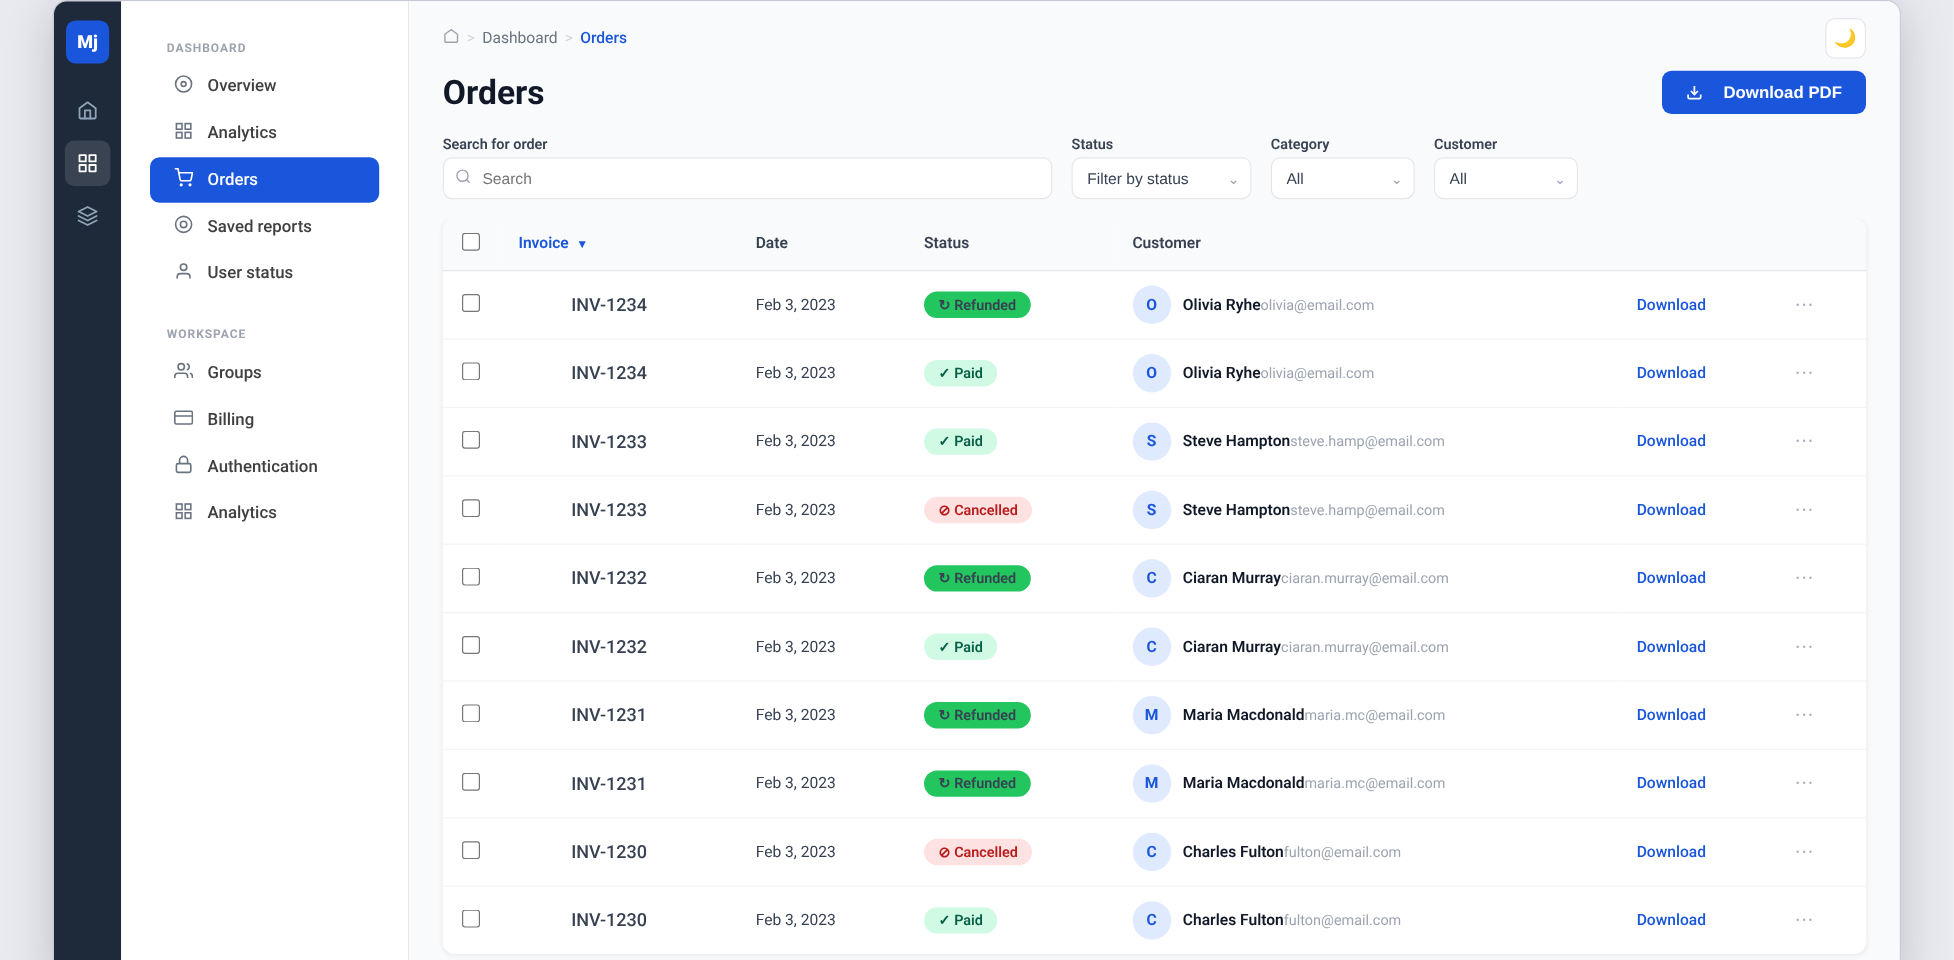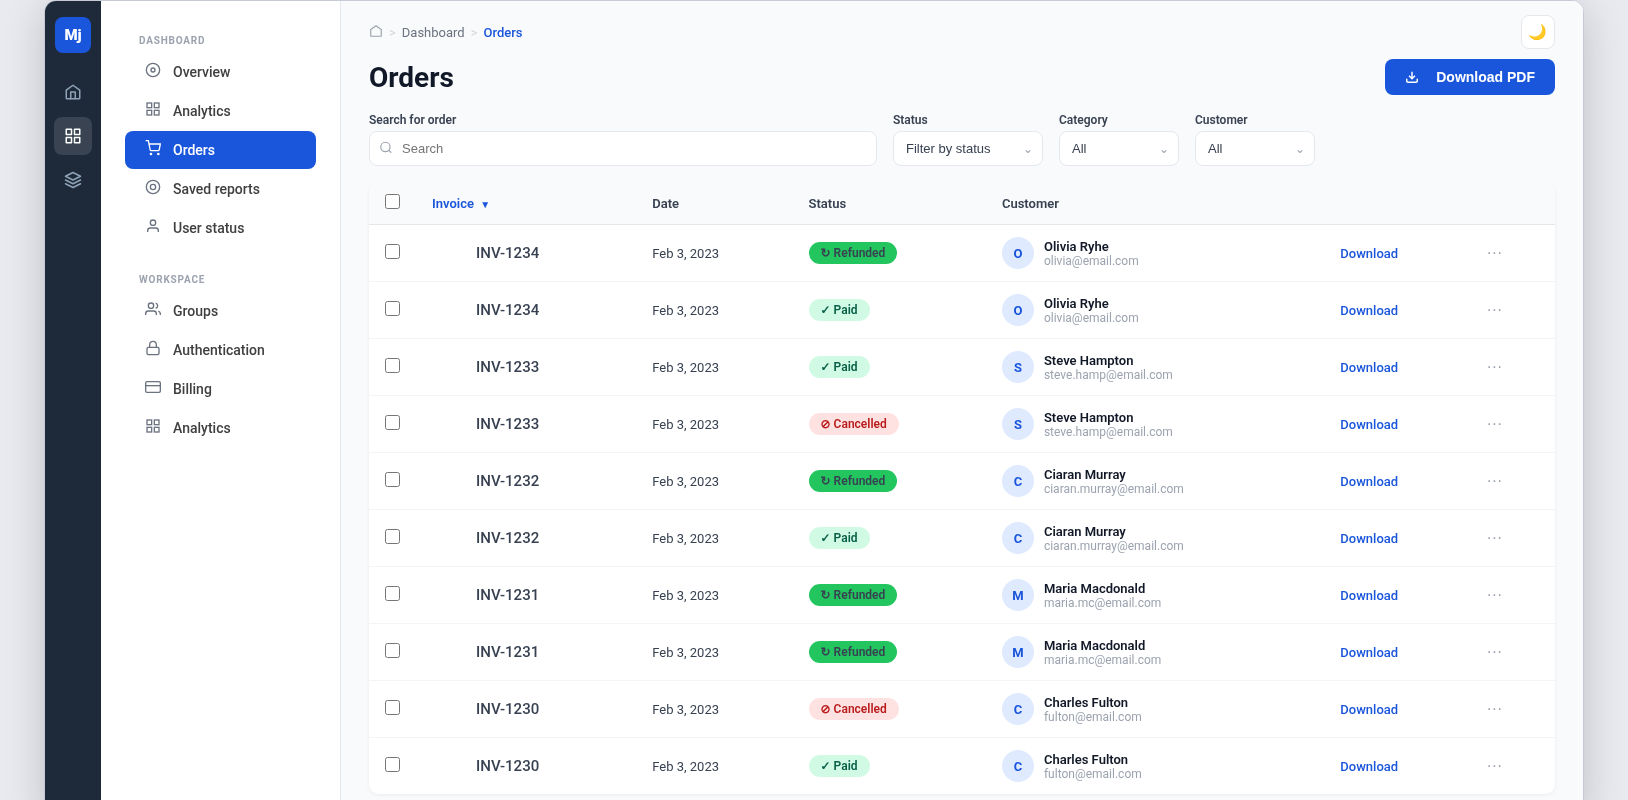--- a/index.html
+++ b/index.html
@@ -47,21 +47,21 @@
     .invoice-num { color: #374151; font-weight: 500; font-size: 15px; margin-left: 44px; }
     .date-col { color: #6b7280; font-size: 13px; }
     
     .status-badge { display: inline-flex; align-items: center; gap: 5px; padding: 4px 12px; border-radius: 20px; font-size: 12px; font-weight: 600; white-space: nowrap; }
     .status-paid { background: #d1fae5; color: #065f46; }
     .status-refunded { background: #22c55e; color: #374151; }
     .status-cancelled { background: #fee2e2; color: #b91c1c; }
     
     .customer-cell { display: flex; align-items: center; gap: 10px; }
     .avatar-circle { width: 32px; height: 32px; border-radius: 50%; background: #e0eaff; color: #1a56db; display: flex; align-items: center; justify-content: center; font-size: 13px; font-weight: 700; flex-shrink: 0; }
-    .customer-info { display: flex; flex-direction: column; }
+    .customer-info { display: flex; }
     .customer-name { font-size: 13px; font-weight: 600; color: #111827; }
     .customer-email { font-size: 12px; color: #9ca3af; }
     .download-link { color: #1a56db; font-size: 13px; font-weight: 500; cursor: pointer; text-decoration: none; }
     .more-btn { color: #9ca3af; cursor: pointer; font-size: 16px; padding: 0 4px; background: none; border: none; }
     
     .left-icon-nav { width: 56px; background: #1e2a3a; display: flex; flex-direction: column; align-items: center; padding: 16px 0; gap: 6px; flex-shrink: 0; }
     .left-nav-icon { width: 38px; height: 38px; border-radius: 8px; display: flex; align-items: center; justify-content: center; cursor: pointer; color: #8fa3b8; font-size: 18px; }
     .left-nav-icon.active { background: rgba(255,255,255,0.12); color: #fff; }
   </style>
 </head>
@@ -155,34 +155,34 @@
               <circle cx="9" cy="7" r="4"></circle>
               <path d="M23 21v-2a4 4 0 00-3-3.87"></path>
               <path d="M16 3.13a4 4 0 010 7.75"></path>
             </svg>
         </span>
         <span>Groups</span>
       </div>
       <div class="sidebar-item">
         <span class="sidebar-icon">
           <svg width="16" height="16" viewBox="0 0 24 24" fill="none" stroke="currentColor" stroke-width="2">
+              <rect x="1" y="4" width="22" height="16" rx="2" ry="2"></rect>
+              <line x1="1" y1="10" x2="23" y2="10"></line>
+            </svg>
+        </span>
+        <span>Billing</span>
+      </div>
+      <div class="sidebar-item">
+        <span class="sidebar-icon">
+          <svg width="16" height="16" viewBox="0 0 24 24" fill="none" stroke="currentColor" stroke-width="2">
               <rect x="3" y="11" width="18" height="11" rx="2" ry="2"></rect>
               <path d="M7 11V7a5 5 0 0110 0v4"></path>
             </svg>
         </span>
         <span>Authentication</span>
-      </div>
-      <div class="sidebar-item">
-        <span class="sidebar-icon">
-          <svg width="16" height="16" viewBox="0 0 24 24" fill="none" stroke="currentColor" stroke-width="2">
-              <rect x="1" y="4" width="22" height="16" rx="2" ry="2"></rect>
-              <line x1="1" y1="10" x2="23" y2="10"></line>
-            </svg>
-        </span>
-        <span>Billing</span>
       </div>
       <div class="sidebar-item">
         <span class="sidebar-icon">
           <svg width="16" height="16" viewBox="0 0 24 24" fill="none" stroke="currentColor" stroke-width="2">
               <rect x="3" y="3" width="7" height="7"></rect>
               <rect x="14" y="3" width="7" height="7"></rect>
               <rect x="14" y="14" width="7" height="7"></rect>
               <rect x="3" y="14" width="7" height="7"></rect>
             </svg>
         </span>

